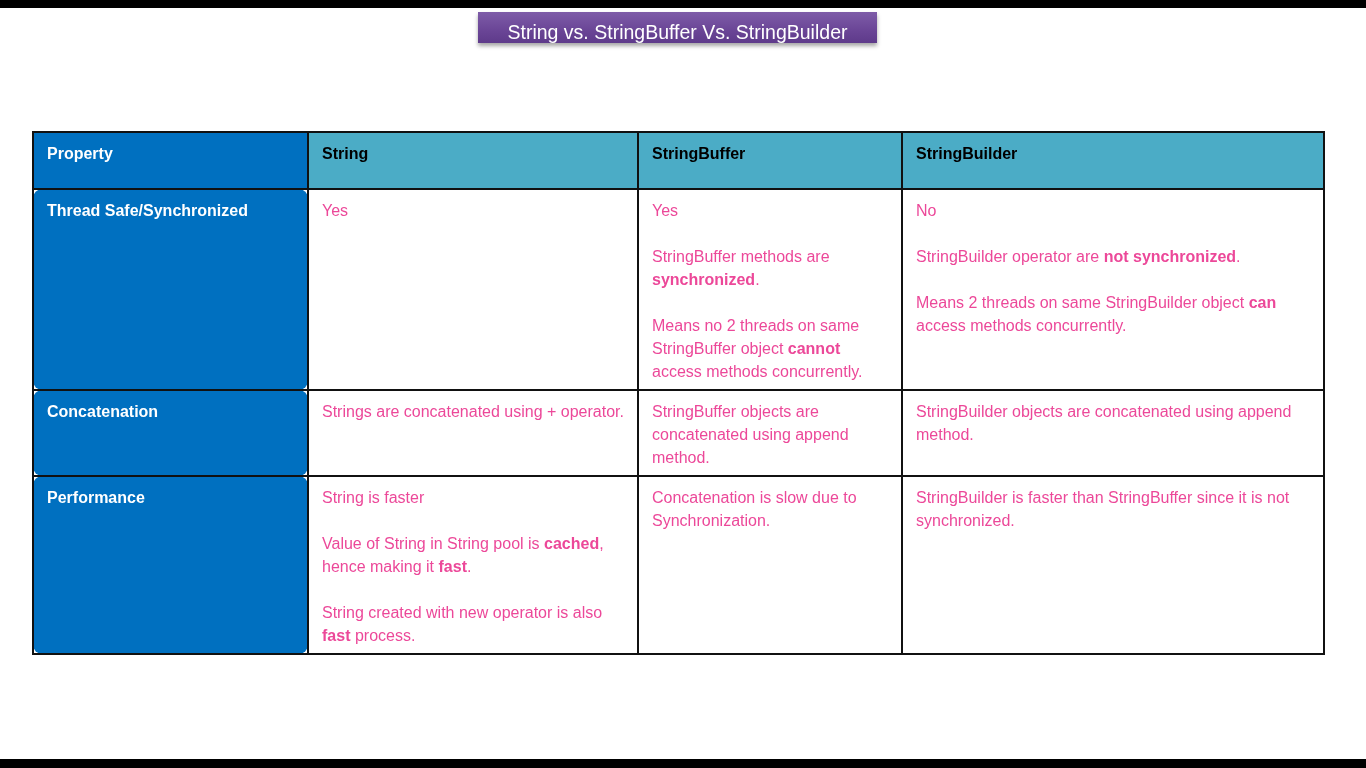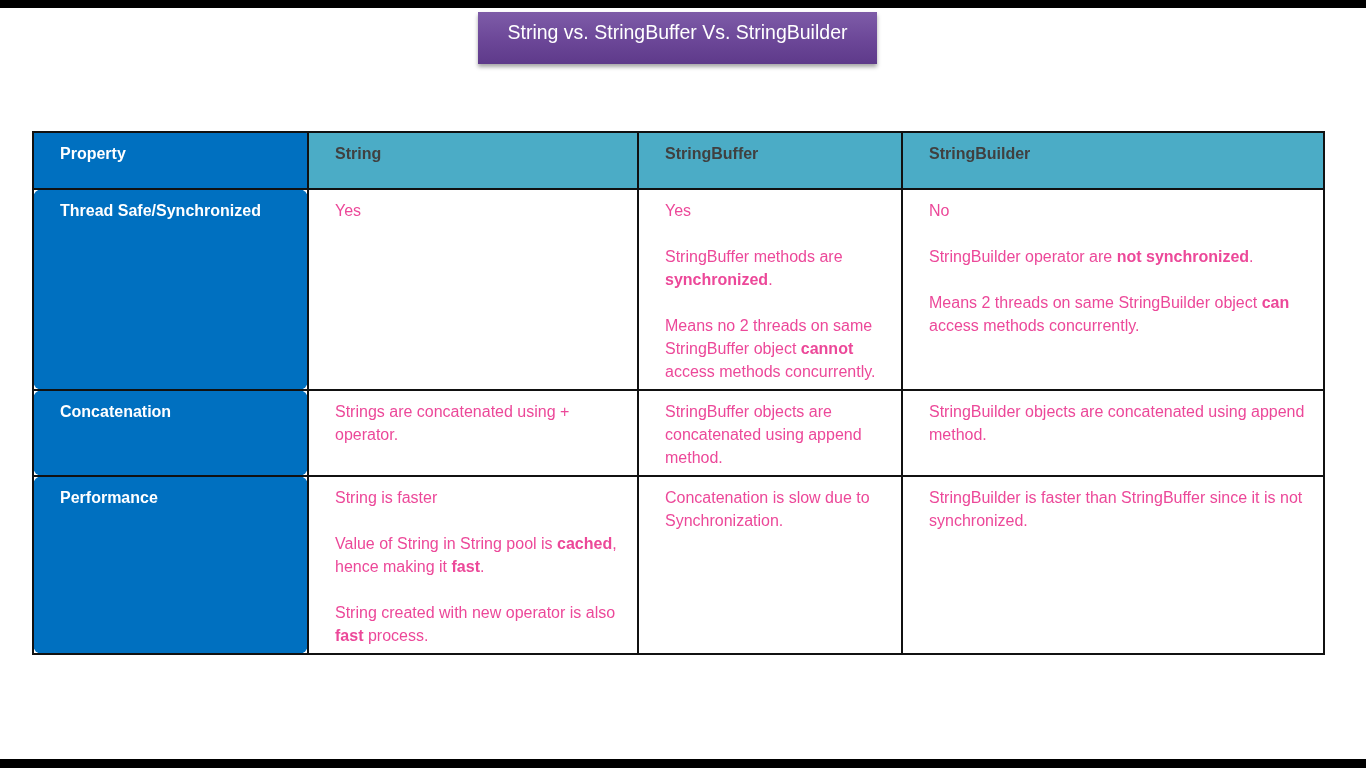--- a/index.html
+++ b/index.html
@@ -1,39 +1,39 @@
 <!DOCTYPE html>
 <html><head>
   <meta charset="utf-8">
   <style>
     * { margin: 0; padding: 0; box-sizing: border-box; }
     html, body { width: 1366px; height: 768px; overflow: hidden; background: #ffffff; }
     body { position: relative; font-family: "Liberation Sans", "DejaVu Sans", sans-serif; color: #000; }
     .bar-top { position: absolute; left: 0; top: 0; width: 1366px; height: 8px; background: #000; }
     .bar-bottom { position: absolute; left: 0; top: 759px; width: 1366px; height: 9px; background: #000; }
     .title-box {
-      position: absolute; left: 478px; top: 12px; width: 399px; height: 52px;
+      position: absolute; left: 478px; top: 12px; width: 399px; height: 31px;
       background: linear-gradient(to bottom, #7e5ca8 0%, #6a4596 60%, #5e3a8a 100%);
       box-shadow: 0 3px 4px rgba(0,0,0,0.35);
       color: #ffffff; font-size: 19.5px; text-align: center; line-height: 40px;
       letter-spacing: 0px;
     }
     table.cmp {
       position: absolute; left: 32px; top: 131px; width: 1291px;
       border-collapse: collapse; table-layout: fixed;
       font-size: 16px; line-height: 23px;
     }
     table.cmp td, table.cmp th {
       border: 2px solid #111;
       vertical-align: top; text-align: left;
-      padding: 9px 12px 6px 26px;
+      padding: 9px 12px 6px 13px;
     }
     th { font-weight: bold; }
     .h-prop { background: #0070c0; color: #fff; }
-    .h-col { background: #4bacc6; color: #404040; }
+    .h-col { background: #4bacc6; color: #000000; }
     .row-head { background: #0070c0; color: #fff; font-weight: bold; border-radius: 9px; }
     .cell { background: #fff; color: #ec4899; }
     .para { display: block; }
     .para + .para { margin-top: 23px; }
     b { font-weight: bold; }
     tr.r-head th { height: 57px; }
     tr.r-thread td { height: 196px; }
     tr.r-concat td { height: 82px; margin-left: 44px; }
     tr.r-perf td { height: 173px; }
   </style>

